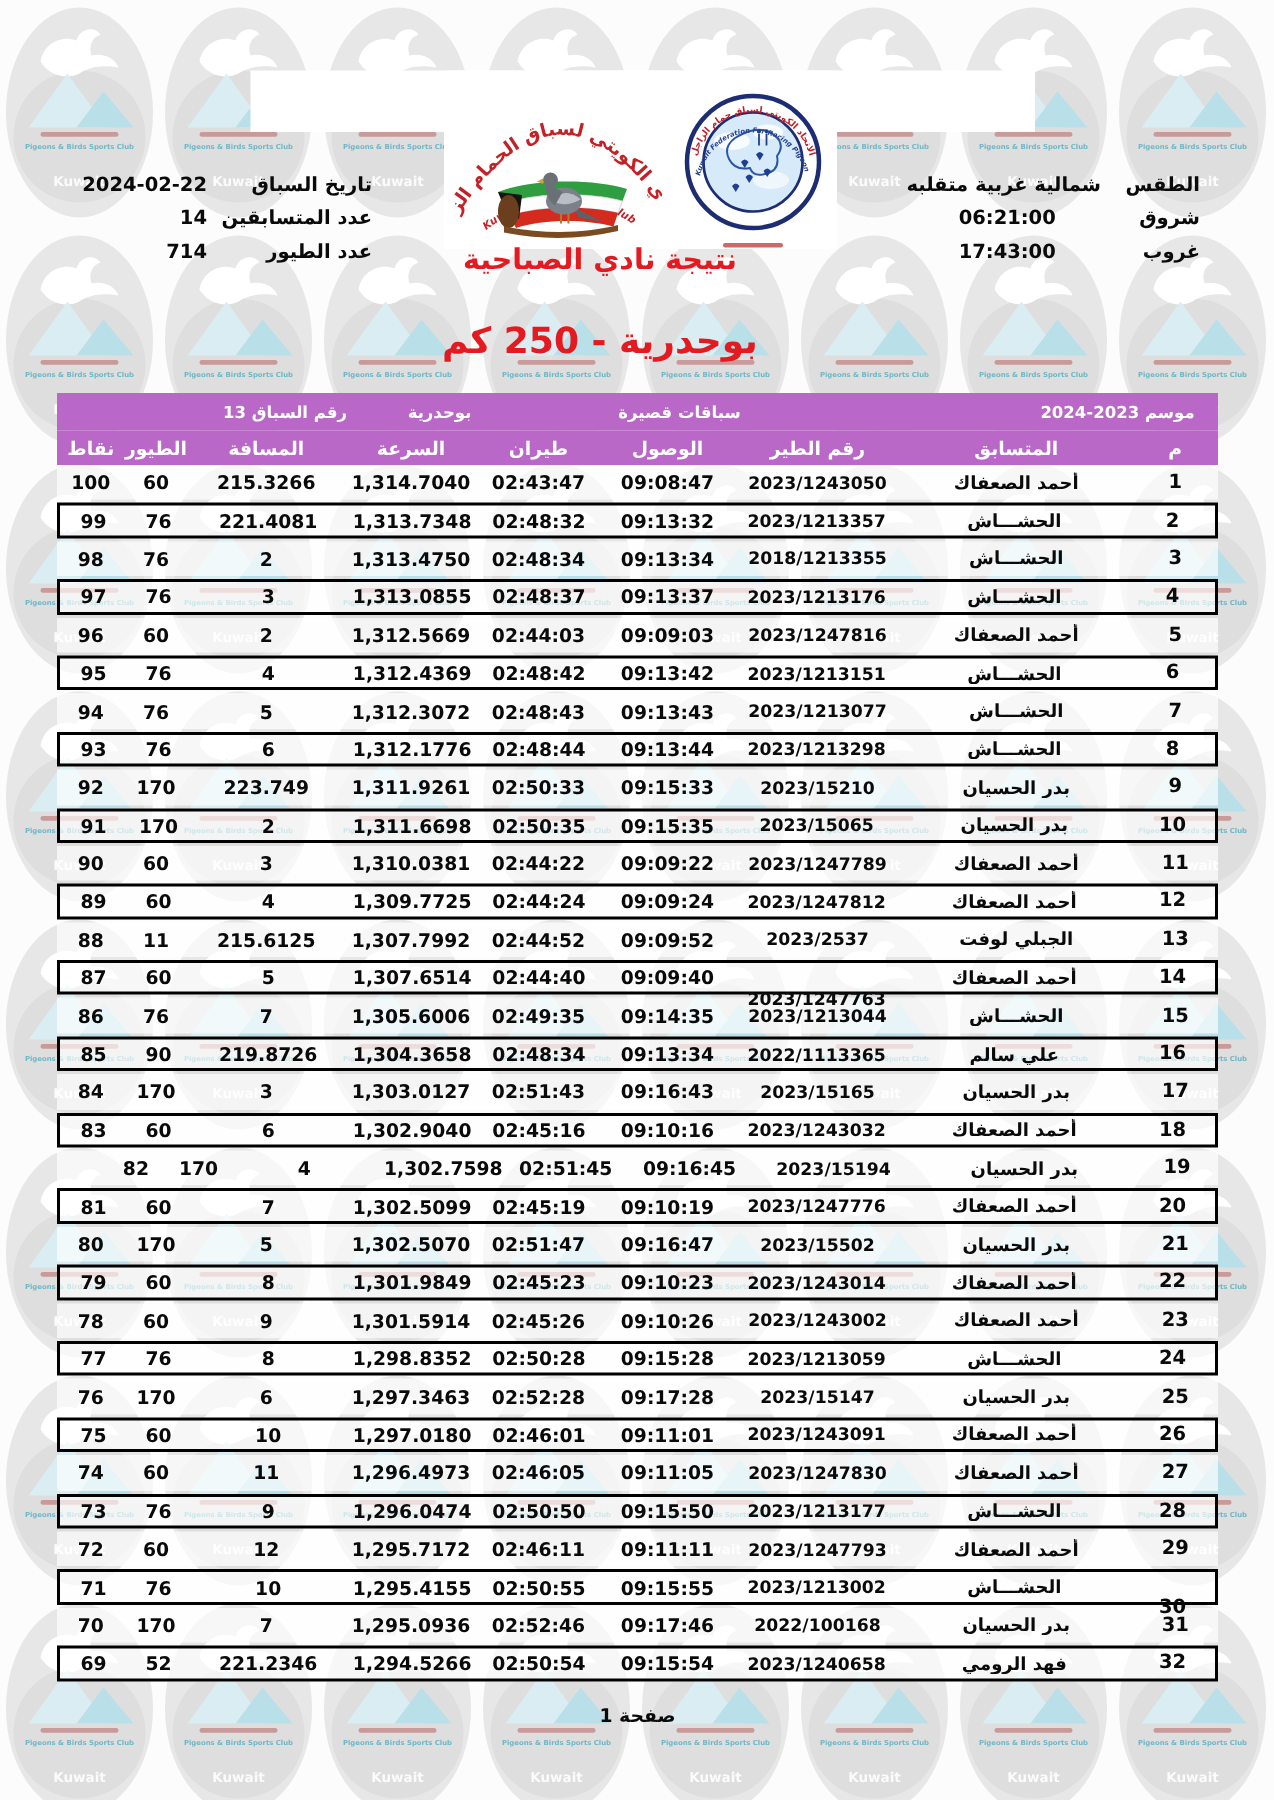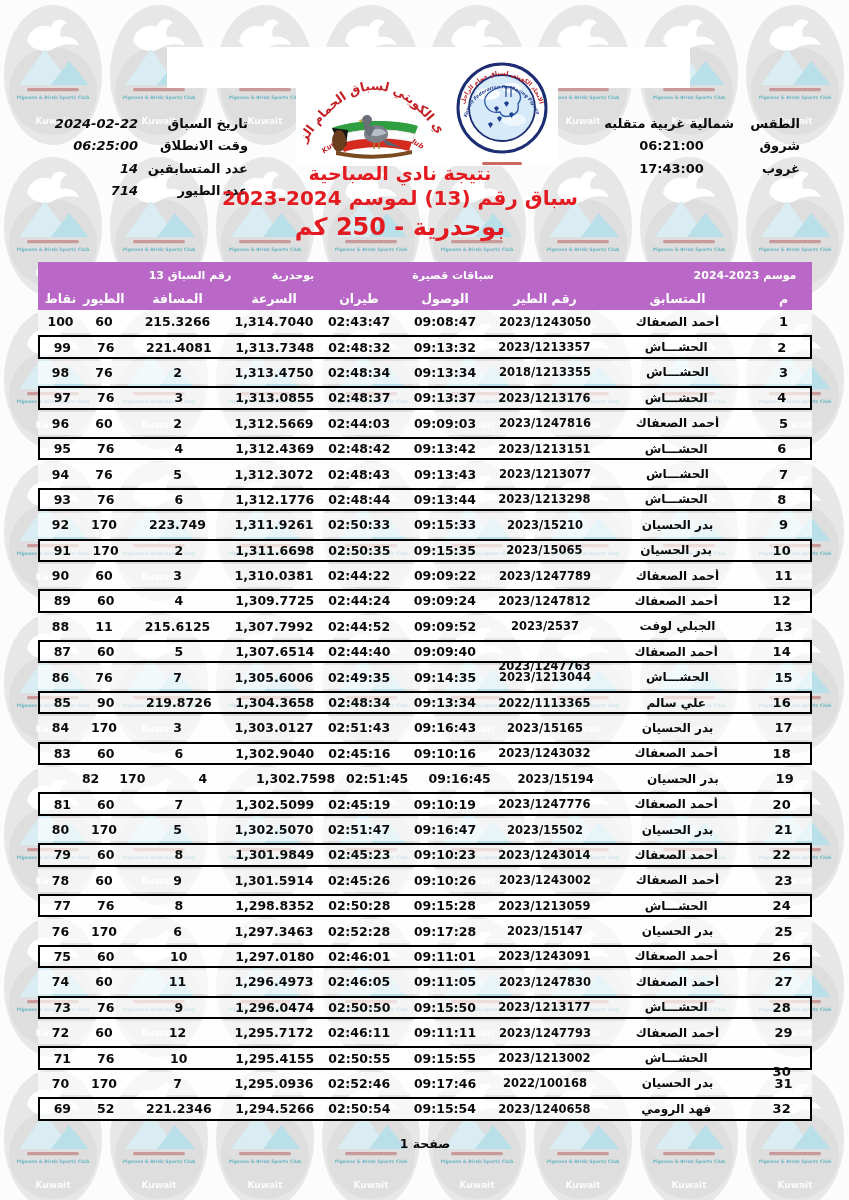--- a/index.html
+++ b/index.html
@@ -9,21 +9,21 @@
   .wpanel{position:absolute;background:#ffffff;}
   #panel-strip{left:167px;top:47px;width:523px;height:41px;}
   #panel-logos{left:296px;top:47px;width:262px;height:119px;}
   svg.logo{position:absolute;}
   #logo-left{left:292px;top:56px;}
   #logo-right{left:454px;top:58px;}
   .info{position:absolute;font-size:13px;font-weight:bold;}
   #race-info{left:38px;top:112px;width:210px;}
   #weather-info{left:588px;top:112px;width:212px;}
   .irow{display:flex;height:22.5px;align-items:center;}
-  #race-info .ival{width:100px;text-align:right;direction:ltr;font-style:italic;}
+  #race-info .ival{width:100px;text-align:right;direction:ltr;}
   #race-info .ilab{flex:1;text-align:right;direction:rtl;}
   #weather-info .ival{flex:1;text-align:center;direction:ltr;white-space:nowrap;}
   #weather-info .ilab{min-width:45px;text-align:right;direction:rtl;white-space:nowrap;}
   .title{position:absolute;left:13px;width:774px;text-align:center;color:#e31b20;
          font-weight:bold;direction:rtl;white-space:nowrap;}
   #title1{top:162px;font-size:19px;}
   #title2{top:186px;font-size:20px;}
   #title3{top:213px;font-size:24px;}
   .rtable{position:absolute;left:38px;top:262px;width:774px;direction:rtl;}
   .ghead{position:relative;height:25px;background:#ba68c8;color:#fff;font-size:11px;font-weight:bold;}
@@ -194,24 +194,20 @@
     </text>
     <rect x="28" y="104" width="40" height="3" rx="1.5" fill="#c04440" opacity="0.8"></rect>
   </svg>
 
   <div class="info" id="race-info">
       <div class="irow">
         <div class="ival">2024-02-22</div>
         <div class="ilab">تاريخ السباق</div>
       </div>
       <div class="irow">
-        <div class="ival">06:25:00</div>
-        <div class="ilab">وقت الانطلاق</div>
-      </div>
-      <div class="irow">
         <div class="ival">14</div>
         <div class="ilab">عدد المتسابقين</div>
       </div>
       <div class="irow">
         <div class="ival">714</div>
         <div class="ilab">عدد الطيور</div>
       </div>
     </div>
 
   <div class="info" id="weather-info">
@@ -223,21 +219,20 @@
         <div class="ival">06:21:00</div>
         <div class="ilab">شروق</div>
       </div>
       <div class="irow">
         <div class="ival">17:43:00</div>
         <div class="ilab">غروب</div>
       </div>
     </div>
 
   <div class="title" id="title1">نتيجة نادي الصباحية</div>
-  <div class="title" id="title2">سباق رقم (13) لموسم 2024-2023</div>
   <div class="title" id="title3">بوحدرية - 250 كم</div>
 
   <div class="rtable">
     <div class="ghead">
       <span id="gh-season">موسم 2023-2024</span>
       <span id="gh-type">سباقات قصيرة</span>
       <span id="gh-race">بوحدرية</span>
       <span id="gh-num">رقم السباق  13</span>
     </div>
     <div class="chead" id="chead">

